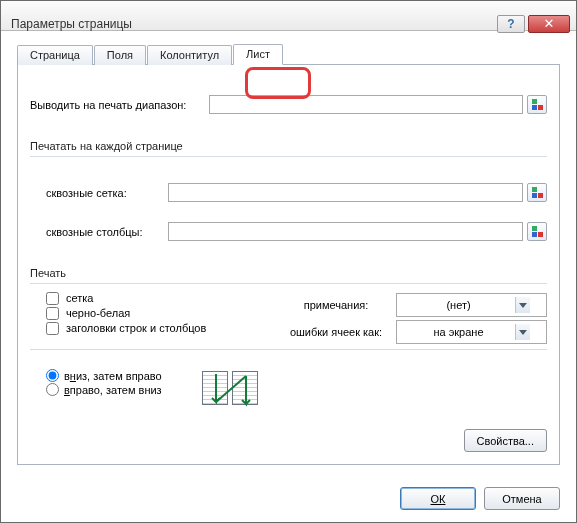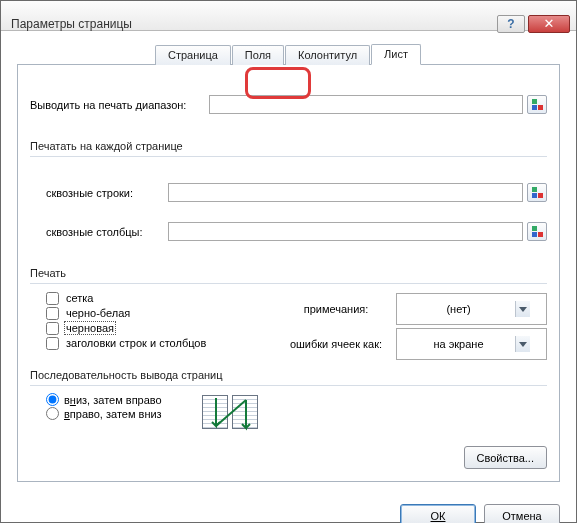--- a/index.html
+++ b/index.html
@@ -5,21 +5,21 @@
 * { box-sizing: border-box; font-family: "Segoe UI", Tahoma, sans-serif; font-size: 11px; }
 body { margin: 0; background: #fff; }
 .window { width: 577px; height: 523px; border: 1px solid #6a6a6a; background: #fff; display: flex; flex-direction: column; }
 .titlebar { height: 30px; background: linear-gradient(#fdfdfd,#eaeaea); border-bottom: 1px solid #b8b8b8; display: flex; align-items: center; padding: 16px 6px 0 10px; }
 .titlebar .title { flex: 1; font-size: 12px; color: #333; }
 .tb-btn { width: 28px; height: 18px; border: 1px solid #9a9a9a; margin-left: 3px; display: flex; align-items: center; justify-content: center; border-radius: 2px; background: linear-gradient(#f7f7f7,#e0e0e0); }
 .tb-close { width: 42px; background: linear-gradient(#e68a89,#c9403e); border-color: #8a2a28; color: #fff; }
 .help-q { color: #3b6ea5; font-weight: bold; font-size: 12px; }
 .close-x { font-size: 13px; line-height: 1; }
 .body { flex: 1; padding: 12px 16px 14px 16px; display: flex; flex-direction: column; position: relative; }
-.tabs { display: flex; align-items: flex-end; height: 22px; position: relative; margin-bottom: -1px; justify-content: center; }
+.tabs { display: flex; align-items: flex-end; height: 22px; position: relative; margin-bottom: -1px; }
 .tab { border: 1px solid #aab4c0; border-bottom: none; background: linear-gradient(#fdfdfd,#e9eef4); padding: 3px 12px 4px; margin-right: 1px; border-radius: 2px 2px 0 0; color: #222; }
 .tab.active { background: #fff; position: relative; z-index: 2; border-bottom: 1px solid #fff; }
 .tab-highlight { position: absolute; border: 3px solid #e03a3a; border-radius: 8px; width: 66px; height: 32px; left: 244px; top: 36px; pointer-events: none; }
 .panel { border: 1px solid #aab4c0; flex: 1; padding: 10px 12px 12px 12px; display: flex; flex-direction: column; background: #fff; }
 .row { display: flex; align-items: center; margin: 20px 0; }
 .row label.lead { width: auto; margin-right: 4px; }
 .range-row label.lead { min-width: 175px; }
 .input-wrap { flex: 1; display: flex; align-items: center; }
 .text-input { flex: 1; height: 19px; border: 1px solid #a9a9a9; background: #fff; padding: 0 3px; }
 .ref-btn { width: 20px; height: 19px; border: 1px solid #a0a8b4; margin-left: 4px; background: linear-gradient(#fdfdfd,#e5ecf4); display: flex; align-items: center; justify-content: center; border-radius: 2px; }
@@ -32,25 +32,25 @@
 .sep { height: 1px; background: #d6dde6; margin: 2px 0 6px 0; }
 .print-block { display: flex; gap: 20px; }
 .print-left { width: 210px; }
 .print-right { flex: 1; }
 .chk { display: flex; align-items: center; margin: 1px 0; }
 .chk input { margin: 0 5px 0 0; }
 .chk .txt { border: 1px dotted transparent; padding: 0 1px; }
 .chk.focus .txt { border-color: #555; }
 .combo-row { display: flex; align-items: center; margin: 3px 0; text-align: center; }
 .combo-row .clabel { width: 120px; }
-.combo { flex: 1; height: 32px; border: 1px solid #a9a9a9; background: #fff; display: flex; align-items: center; padding: 0 16px 0 5px; }
+.combo { flex: 1; height: 24px; border: 1px solid #a9a9a9; background: #fff; display: flex; align-items: center; padding: 0 16px 0 5px; }
 .combo .val { flex: 1; }
 .combo .arrow { width: 15px; height: 16px; border-left: 1px solid #bcc4ce; display: flex; align-items: center; justify-content: center; background: linear-gradient(#f5f8fb,#dfe7f0); }
 .arrow svg { display: block; }
-.order-area { display: flex; align-items: flex-start; margin-top: 0; }
+.order-area { display: flex; align-items: flex-start; margin-top: 12px; }
 .radios { width: 150px; }
 .radio { display: flex; align-items: center; margin: 1px 0; }
 .radio input { margin: 0 5px 0 0; }
 .radio .rtxt { }
 .u { text-decoration: underline; }
 .order-img { width: 62px; height: 44px; border: 0; position: relative; margin-left: 4px; }
 .sheet { position: absolute; width: 26px; height: 34px; border: 1px solid #6a7584; background: repeating-linear-gradient(#fff,#fff 3px,#c7d0da 3px,#c7d0da 4px); }
 .sheet.s1 { left: 2px; top: 3px; }
 .sheet.s2 { left: 32px; top: 3px; }
 .order-arrow { position: absolute; }
@@ -91,21 +91,21 @@
           <div class="ref-btn">
               <span class="ref-icon"></span>
             </div>
         </div>
       </div>
 
       <div class="group-title">Печатать на каждой странице</div>
       <div class="sep"></div>
       <div class="indent">
         <div class="row">
-          <label class="lead" style="width:118px">сквозные строки:</label>
+          <label class="lead" style="width:118px">сквозные сетка:</label>
           <div class="input-wrap">
             <input class="text-input" value="" style="">
             <div class="ref-btn">
                 <span class="ref-icon"></span>
               </div>
           </div>
         </div>
         <div class="row">
           <label class="lead" style="width:118px">сквозные столбцы:</label>
           <div class="input-wrap">
@@ -121,24 +121,20 @@
       <div class="sep"></div>
       <div class="print-block indent">
         <div class="print-left">
           <div class="chk">
               <input type="checkbox" style="">
               <span class="txt">сетка</span>
             </div>
           <div class="chk">
               <input type="checkbox" style="">
               <span class="txt">черно-белая</span>
-            </div>
-          <div class="chk focus">
-              <input type="checkbox" style="">
-              <span class="txt">черновая</span>
             </div>
           <div class="chk">
               <input type="checkbox" style="">
               <span class="txt">заголовки строк и столбцов</span>
             </div>
         </div>
         <div class="print-right">
           <div class="combo-row">
             <span class="clabel">примечания:</span>
             <div class="combo">
@@ -157,21 +153,20 @@
               <span class="arrow">
                   <svg width="8" height="5">
                     <path d="M0 0 L8 0 L4 5 Z" fill="#4a5a6a"></path>
                   </svg>
                 </span>
             </div>
           </div>
         </div>
       </div>
 
-      <div class="group-title">Последовательность вывода страниц</div>
       <div class="sep"></div>
       <div class="indent order-area">
         <div class="radios">
           <div class="radio">
             <input type="radio" name="ord" checked="" style="">
             <span class="rtxt"><span>в</span><span class="u">н</span><span>из, затем вправо</span></span>
           </div>
           <div class="radio">
             <input type="radio" name="ord" style="">
             <span class="rtxt"><span class="u">в</span><span>право, затем вниз</span></span>

